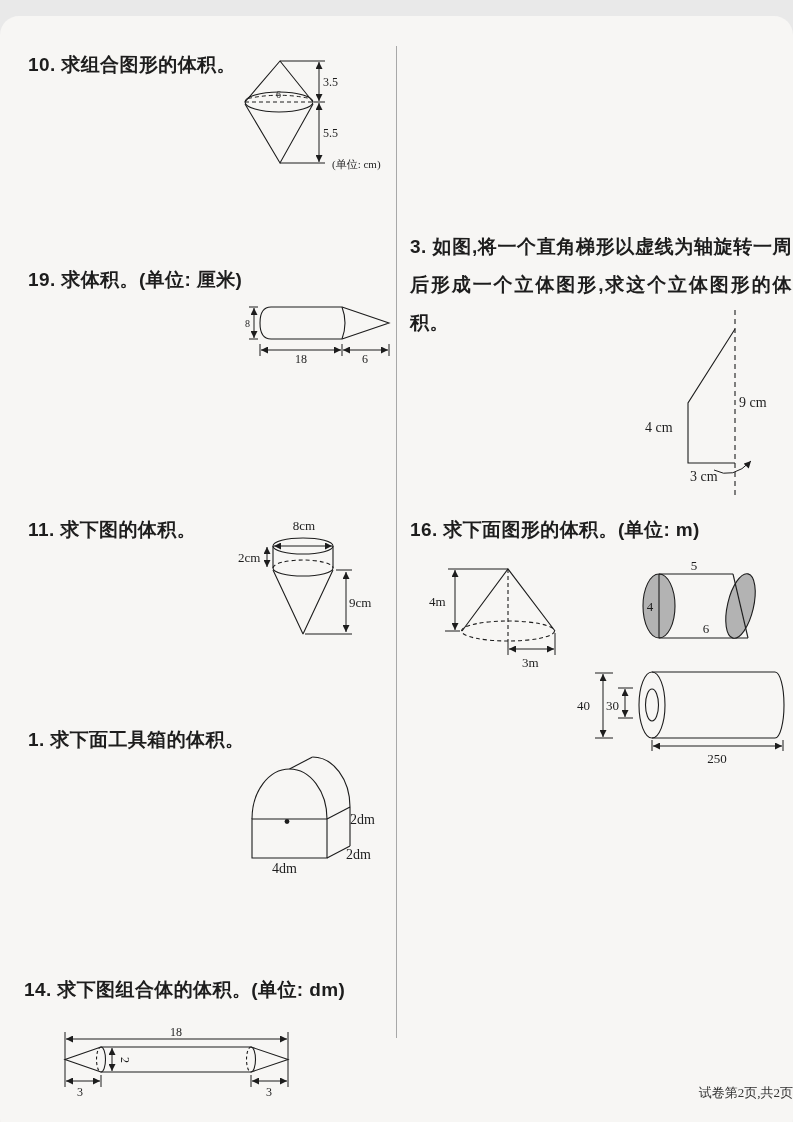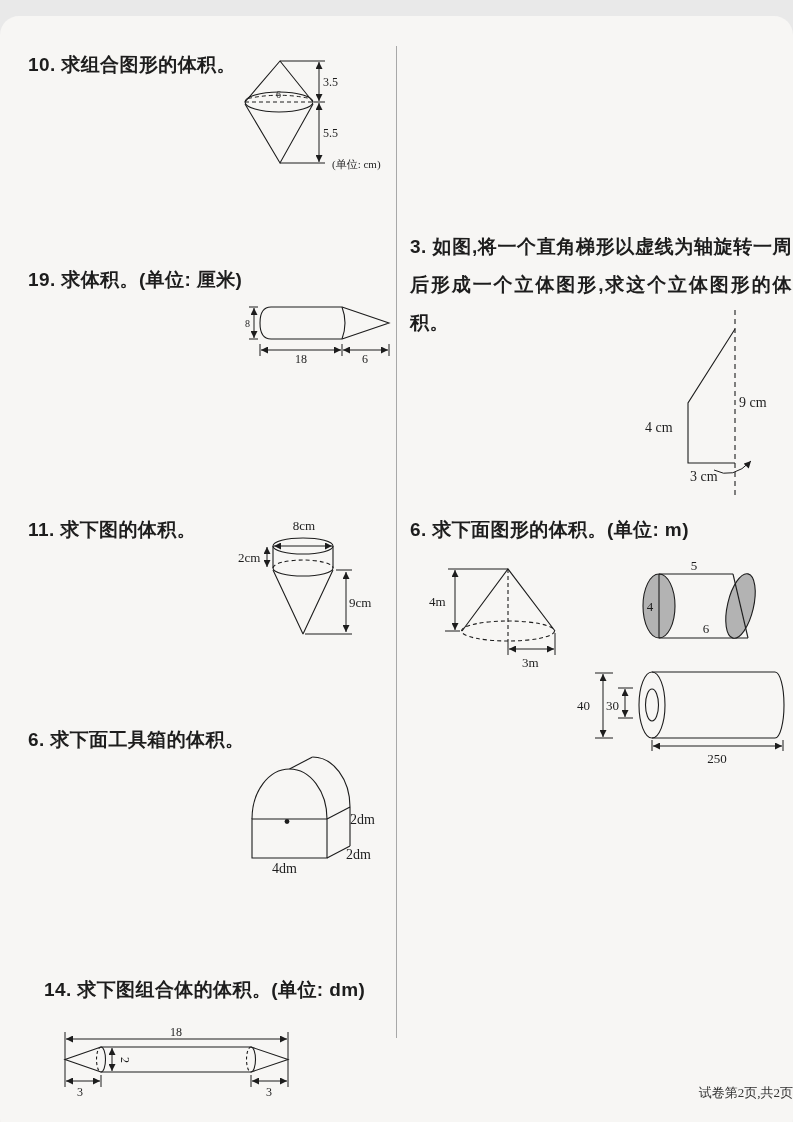--- a/index.html
+++ b/index.html
@@ -82,38 +82,38 @@
     <g>
       <line x1="46" y1="32" x2="104" y2="32" class="dim" marker-start="url(#arr)" marker-end="url(#arr)"></line>
       <text x="10" y="48" font-size="13">2cm</text>
       <line x1="39" y1="33" x2="39" y2="53" class="dim" marker-start="url(#arr)" marker-end="url(#arr)"></line>
       <path d="M108,56 H124 M77,120 H124" class="dim"></path>
       <line x1="118" y1="58" x2="118" y2="118" class="dim" marker-start="url(#arr)" marker-end="url(#arr)"></line>
       <text x="121" y="93" font-size="13">9cm</text>
     </g>
   </svg>
 
-  <div class="q-title" style="left:28px;top:711px">6. 求下面工具箱的体积。</div>
+  <div class="q-title" style="left:28px;top:711px">1. 求下面工具箱的体积。</div>
   <svg class="fig" style="left:228px;top:740px" width="160" height="130">
     <g>
       <path d="M24,63 H99 V102 H24 Z"></path>
       <path d="M24,63 A37.5,50 0 0 1 99,63"></path>
       <path d="M84.5,1 A37.5,50 0 0 1 122,51"></path>
       <path d="M61.5,13 L84.5,1"></path>
       <path d="M99,63 L122,51 M99,102 L122,90 M122,51 V90"></path>
       <circle cx="59" cy="65.5" r="2.4" style="fill:#1d1d1d" stroke="none"></circle>
     </g>
     <g>
       <text x="122" y="68" font-size="14">2dm</text>
       <text x="118" y="103" font-size="14">2dm</text>
       <text x="44" y="117" font-size="14">4dm</text>
     </g>
   </svg>
 
-  <div class="q-title" style="left:44px;top:961px">14. 求下图组合体的体积。(单位: dm)</div>
+  <div class="q-title" style="left:24px;top:961px">14. 求下图组合体的体积。(单位: dm)</div>
   <svg class="fig" style="left:55px;top:1008px" width="245" height="80">
     <g>
       <path d="M10,8 V63 M233,8 V63" class="dim"></path>
       <line x1="11" y1="15" x2="232" y2="15" class="dim" marker-start="url(#arr)" marker-end="url(#arr)"></line>
       <text x="121" y="12" font-size="12" text-anchor="middle">18</text>
     </g>
     <g>
       <path d="M46,23 H196 M46,48 H196"></path>
       <path d="M46,23 L10,35.5 L46,48"></path>
       <path d="M196,23 L233,35.5 L196,48"></path>
@@ -140,21 +140,21 @@
       <path d="M97,25 L50,99 L50,159 L97,159"></path>
       <path d="M76,166 Q95,176 113,157" class="dim" marker-end="url(#arr)"></path>
     </g>
     <g>
       <text x="101" y="103" font-size="14">9 cm</text>
       <text x="7" y="128" font-size="14">4 cm</text>
       <text x="52" y="177" font-size="14">3 cm</text>
     </g>
   </svg>
 
-  <div class="q-title" style="left:410px;top:501px">6. 求下面图形的体积。(单位: m)</div>
+  <div class="q-title" style="left:410px;top:501px">16. 求下面图形的体积。(单位: m)</div>
 
   <svg class="fig" style="left:420px;top:533px" width="162" height="128">
     <g>
       <path d="M42,82 L88,20 L135,82"></path>
       <ellipse cx="88" cy="82" rx="46.5" ry="10" stroke-dasharray="4 3"></ellipse>
       <line x1="88" y1="20" x2="88" y2="92" stroke-dasharray="4 3"></line>
     </g>
     <g>
       <path d="M28,20 H88 M25,82 H40" class="dim"></path>
       <line x1="35" y1="21" x2="35" y2="81" class="dim" marker-start="url(#arr)" marker-end="url(#arr)"></line>

